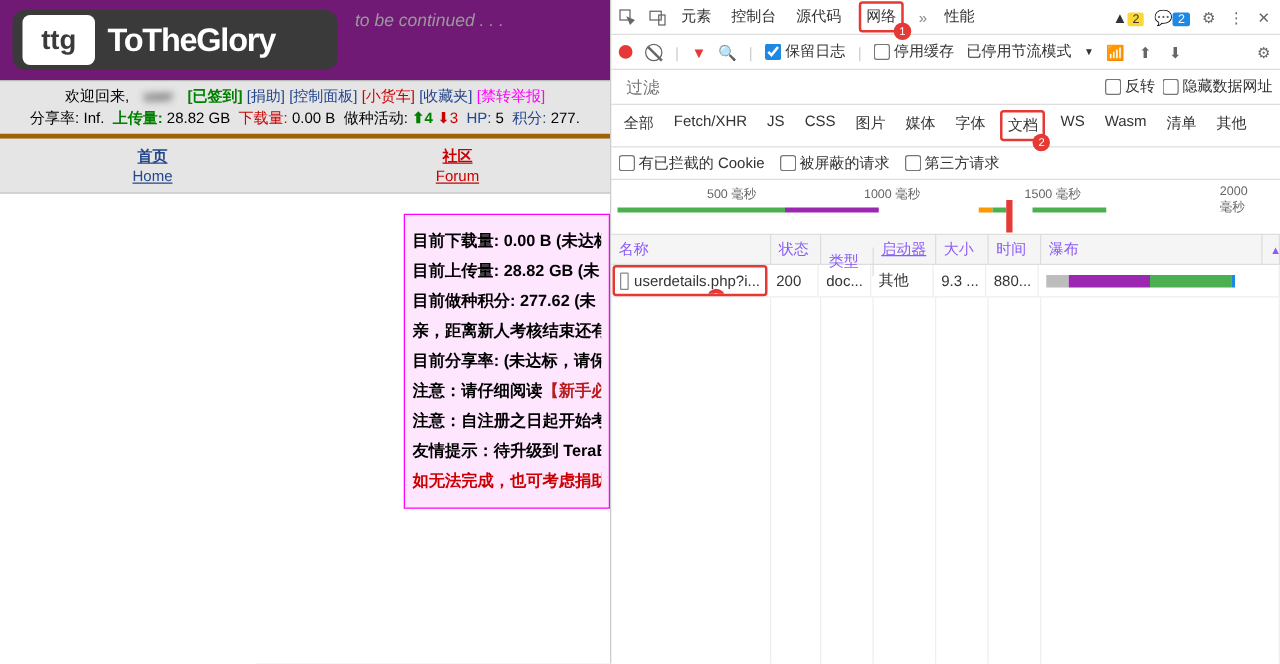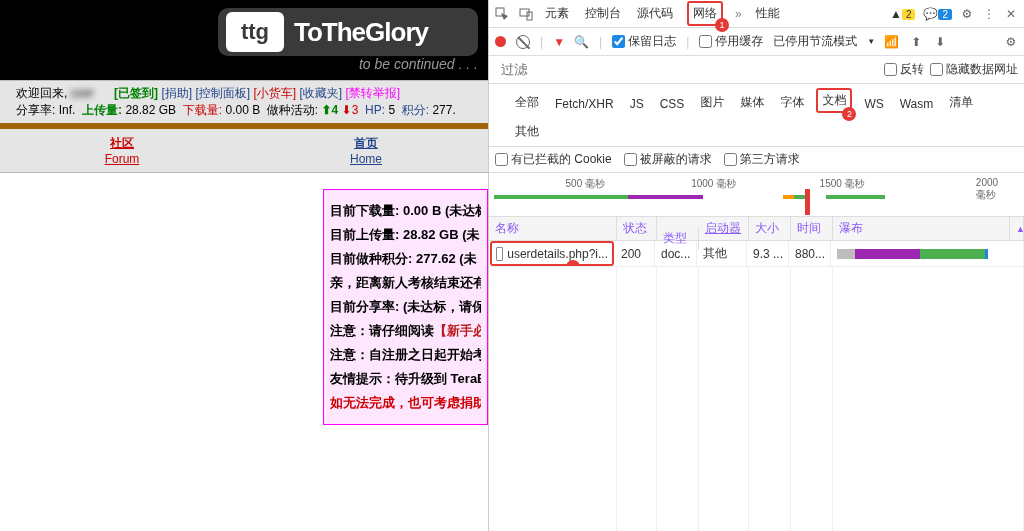--- a/index.html
+++ b/index.html
@@ -1,23 +1,23 @@
 <!DOCTYPE html>
 <html><head>
 <meta charset="utf-8">
 <style>
 * { box-sizing: border-box; margin: 0; padding: 0; }
 body { font-family: Arial, "Microsoft YaHei", sans-serif; font-size: 12px; color: #000; background: #fff; width: 1024px; height: 531px; overflow: hidden; display: flex; }
 .left-pane { width: 488px; height: 531px; overflow: hidden; position: relative; background: #e0e0e0; }
-.ttg-header { background: #000000; padding: 8px 10px; display: flex; align-items: flex-end; flex-direction: column; }
+.ttg-header { background: #701a75; padding: 8px 10px; display: flex; align-items: flex-start; }
 .ttg-logo { width: 260px; height: 48px; background: #3a3a3a; border-radius: 10px; display: inline-flex; align-items: center; padding: 4px 8px; }
 .ttg-logo-sq { width: 58px; height: 40px; background: #fff; border-radius: 6px; color: #3a3a3a; font-weight: bold; font-size: 22px; display: flex; align-items: center; justify-content: center; }
 .ttg-logo-txt { color: #fff; font-size: 26px; font-weight: bold; margin-left: 10px; letter-spacing: -1px; }
 .tbc { color: #999; font-size: 14px; margin-left: 14px; font-style: italic; }
-.userbar { background: #e5e5e5; border-top: 1px solid #bbb; border-bottom: 6px solid #a16207; padding: 4px 16px; font-size: 12px; white-space: nowrap; overflow: hidden; }
+.userbar { background: #e5e5e5; border-top: 1px solid #bbb; border-bottom: 4px solid #a16207; padding: 4px 16px; font-size: 12px; white-space: nowrap; overflow: hidden; text-align: center; }
 .userbar .blur { filter: blur(3px); display: inline-block; width: 40px; }
 .green { color: #008000; font-weight: bold; }
 .nav-link { color: #23468c; }
 .red-link { color: #c00; }
 .pink-link { color: #ff00ff; }
 .usernav { display: flex; background: #e5e5e5; border-bottom: 1px solid #bbb; }
 .usernav > div { flex: 1; text-align: center; padding: 6px 0; }
 .usernav .cn { font-weight: bold; color: #23468c; text-decoration: underline; }
 .usernav .cn.active { color: #c00; }
 .usernav .en { font-weight: normal; text-decoration: underline; color: #23468c; }
@@ -40,21 +40,21 @@
 .red-circle-num { width: 14px; height: 14px; border-radius: 50%; background: #e53935; color: #fff; font-size: 9px; display: inline-flex; align-items: center; justify-content: center; }
 .dt-row2 { height: 28px; display: flex; align-items: center; border-bottom: 1px solid #ddd; padding: 0 6px; gap: 10px; }
 .rec-dot { width: 11px; height: 11px; border-radius: 50%; background: #e53935; }
 .no-circ { width:14px;height:14px;border:1.5px solid #666;border-radius:50%;position:relative;}
 .no-circ::after{content:"";position:absolute;width:16px;height:1.5px;background:#666;transform:rotate(45deg);top:6px;left:-1px;}
 .funnel { color:#e53935; font-weight:bold; }
 .chk { display:inline-flex; align-items:center; gap:3px; }
 .chk input { accent-color:#1e88e5; }
 .dt-row3 { height: 28px; display: flex; align-items: center; border-bottom: 1px solid #ddd; padding: 0 6px; gap: 6px; }
 .filter-inp { flex:1; border:none; outline:none; padding:3px 6px; color:#0c4a6e; }
-.dt-row4 { padding: 4px 22px; display: flex; align-items: flex-end; gap: 8px; flex-wrap: wrap; border-bottom: 1px solid #ddd; }
+.dt-row4 { padding: 4px 6px; display: flex; align-items: flex-start; gap: 8px; flex-wrap: wrap; border-bottom: 1px solid #ddd; }
 .ftab { padding: 2px 4px; border-radius: 3px; cursor:pointer; }
 .ftab.boxed { border: 2px solid #e53935; position: relative; }
 .dt-row5 { padding: 4px 6px; display: flex; align-items: center; gap: 12px; border-bottom: 1px solid #ddd; }
 .timeline { height: 44px; border-bottom: 1px solid #ddd; position:relative; padding-top: 4px; }
 .tl-labels { display:flex; font-size:10px; color:#666; position:relative; height:14px;}
 .tl-label { position:absolute; transform:translateX(-50%); }
 .tl-bars { height: 20px; position: relative; margin-top: 2px;}
 .tl-bar { position:absolute; height:4px; top:2px; }
 .net-header { display:flex; border-bottom:1px solid #ddd; background:#f5f5f5; height:24px; align-items:center; }
 .nh { border-right:1px solid #ddd; padding: 0 6px; height:100%; display:flex; align-items:center; color:#8b5cf6; }
@@ -101,26 +101,26 @@
     <span class="green">⬆</span><span class="green">4</span>
     <span class="red-link">⬇</span><span class="red-link">3</span>
     &nbsp;<span class="nav-link">HP:</span>
     <span>5</span>
     &nbsp;<span class="nav-link">积分:</span>
     <span>277.</span>
   </div>
 
   <div class="usernav">
     <div>
+      <span class="cn">首页</span><br>
+      <span class="en">Home</span>
+    </div>
+    <div>
       <span class="cn active">社区</span><br>
       <span class="en active">Forum</span>
-    </div>
-    <div>
-      <span class="cn">首页</span><br>
-      <span class="en">Home</span>
     </div>
   </div>
 
   <div class="left-white">
     <div class="pink-box">
       <div class="row"><span>目前下载量:</span>&nbsp;<span>0.00 B (未达标</span></div>
       <div class="row"><span>目前上传量:</span>&nbsp;<span>28.82 GB (未</span></div>
       <div class="row"><span>目前做种积分:</span>&nbsp;<span>277.62 (未</span></div>
       <div class="row">亲，距离新人考核结束还有</div>
       <div class="row"><span>目前分享率:</span>&nbsp;<span>(未达标，请保</span></div>

